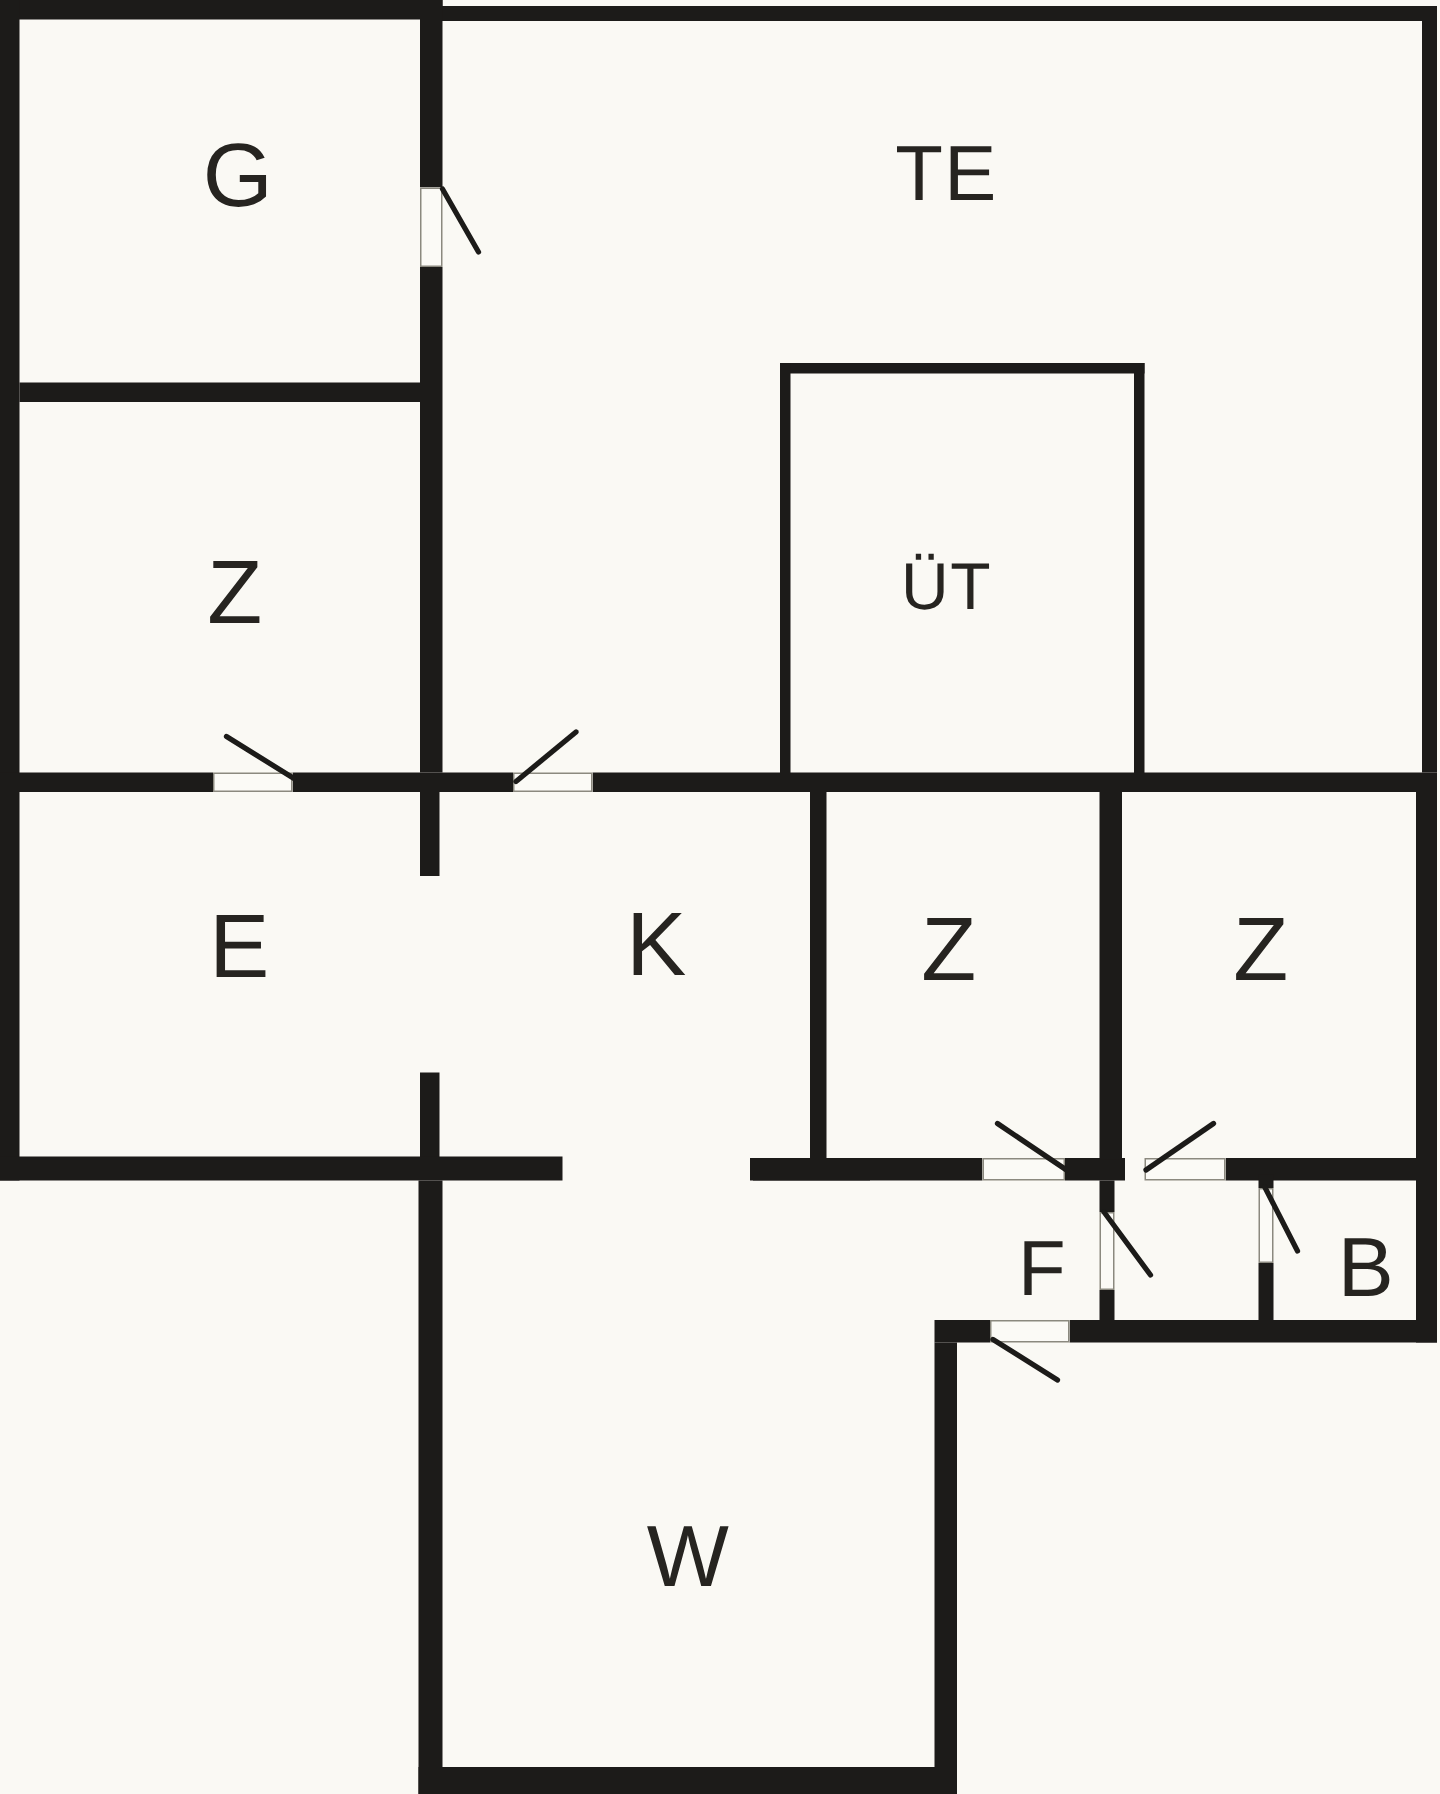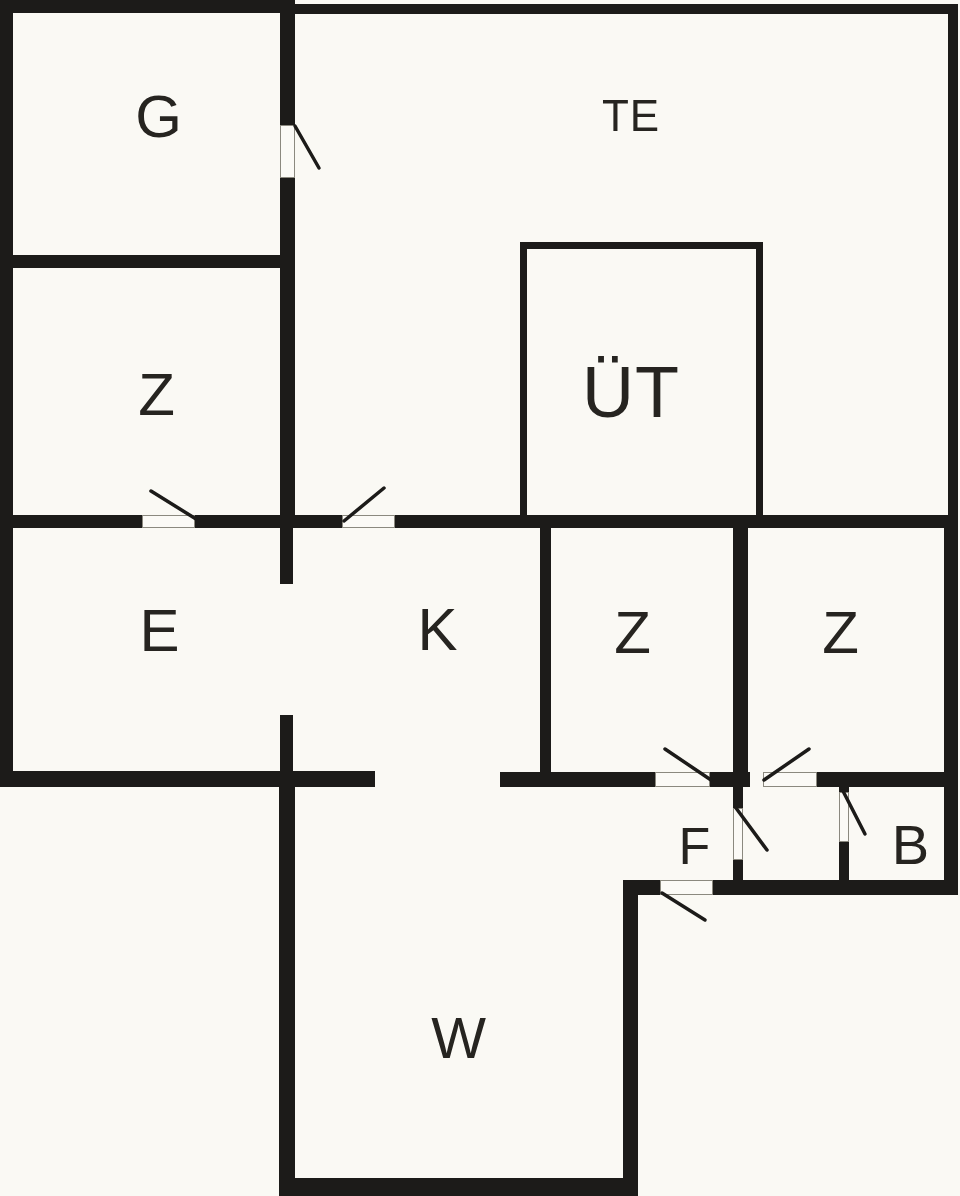--- a/index.html
+++ b/index.html
@@ -101,23 +101,23 @@
       <line x1="344" y1="521" x2="384" y2="488"></line>
       <line x1="711" y1="780" x2="665" y2="749"></line>
       <line x1="764" y1="780" x2="809" y2="749"></line>
       <line x1="736" y1="808" x2="767" y2="850"></line>
       <line x1="843" y1="791" x2="865" y2="834"></line>
       <line x1="662" y1="893" x2="705" y2="920"></line>
     </g>
   </svg>
 
   <div class="room-label" style="left:159px;top:117px;font-size:60px">G</div>
-  <div class="room-label" style="left:631px;top:116px;font-size:44px">TE</div>
+  <div class="room-label" style="left:631px;top:116px;font-size:52px">TE</div>
   <div class="room-label" style="left:157px;top:395px;font-size:60px">Z</div>
-  <div class="room-label" style="left:631px;top:392px;font-size:72px">ÜT</div>
+  <div class="room-label" style="left:631px;top:392px;font-size:44px">ÜT</div>
   <div class="room-label" style="left:160px;top:631px;font-size:60px">E</div>
   <div class="room-label" style="left:438px;top:630px;font-size:60px">K</div>
   <div class="room-label" style="left:633px;top:633px;font-size:60px">Z</div>
   <div class="room-label" style="left:841px;top:633px;font-size:60px">Z</div>
   <div class="room-label" style="left:695px;top:846px;font-size:52px">F</div>
   <div class="room-label" style="left:911px;top:845px;font-size:56px">B</div>
   <div class="room-label" style="left:459px;top:1038px;font-size:58px">W</div>
 
 </div>
 

